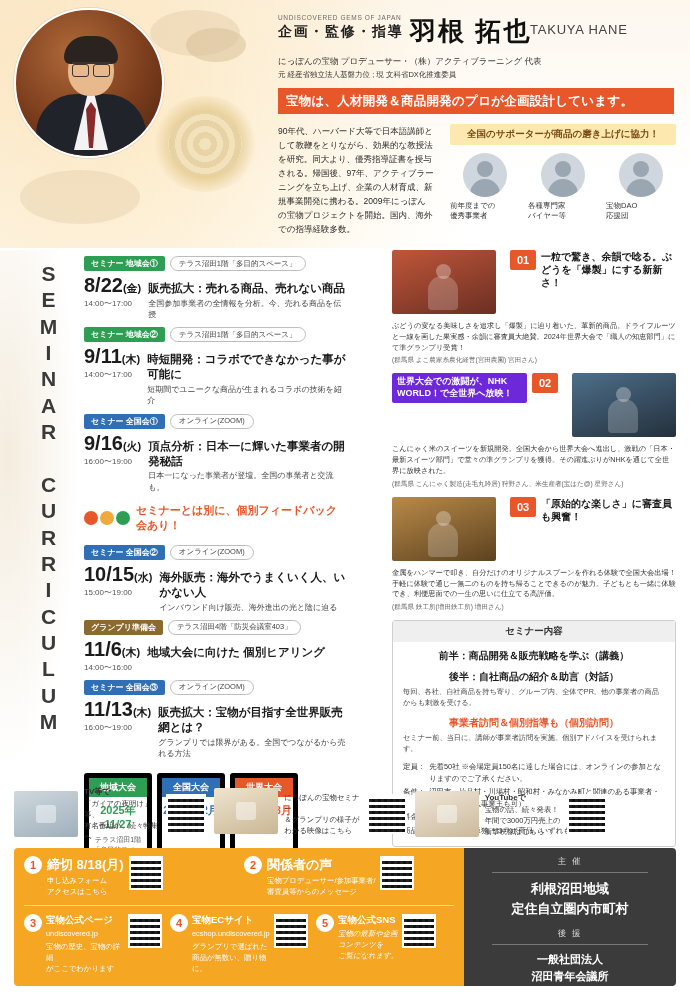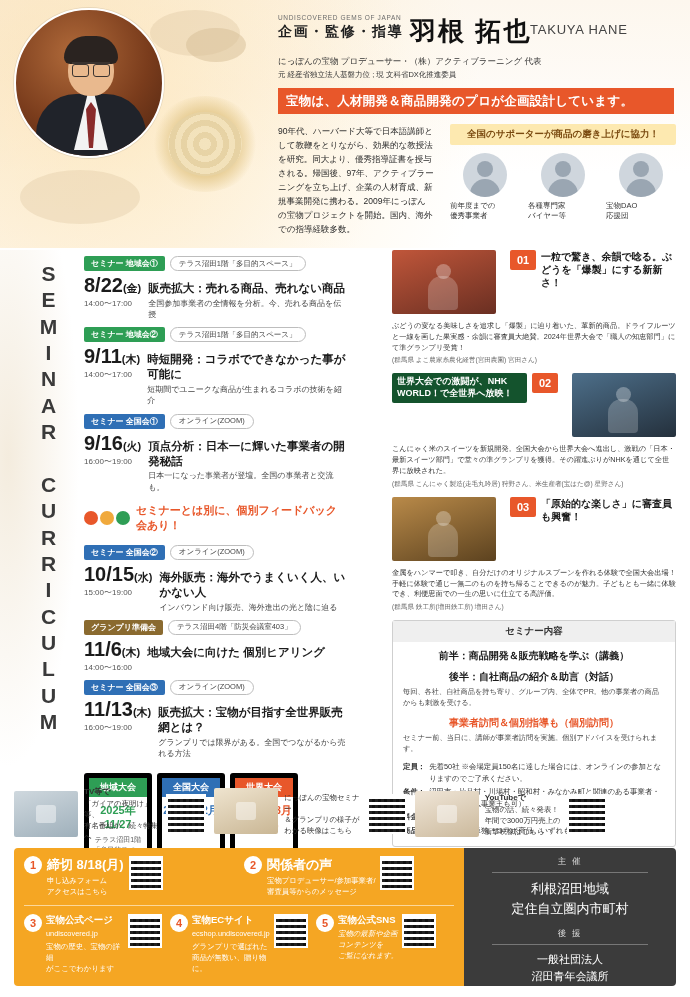--- a/index.html
+++ b/index.html
@@ -179,33 +179,33 @@
   .gp-photo .pfig{ position:absolute; left:36px; bottom:4px; width:30px; height:34px; border-radius:14px 14px 4px 4px; background:rgba(255,255,255,.22); }
   .gp-photo .pfig:before{ content:""; position:absolute; left:8px; top:-12px; width:15px;height:15px;border-radius:50%;background:rgba(255,255,255,.3); }
   .gp-right{ flex:1; }
   .gp-head { display:flex; align-items:flex-start; gap:5px; }
   .gp-num {
     width:26px;height:20px;flex:none; background:#e8572a; color:#fff; font-size:11px; font-weight:bold;
     display:flex;align-items:center;justify-content:center; border-radius:2px;
   }
   .gp-title { font-size:10px; font-weight:bold; color:#1b1b1b; line-height:1.3; }
   .gp-banner{
-    background:#14532d; color:#fff; font-size:9px; font-weight:bold; padding:3px 5px; line-height:1.3; border-radius:2px;
+    background:#6d28d9; color:#fff; font-size:9px; font-weight:bold; padding:3px 5px; line-height:1.3; border-radius:2px;
   }
   .gp-desc { font-size:7.2px; color:#333; line-height:1.5; margin-top:4px; }
   .gp-credit { font-size:6.6px; color:#666; margin-top:3px; }
 
   .content-box { border:1px solid #cfcfcf; border-radius:3px; margin-top:8px; padding:0 0 8px; }
   .content-title { background:#efefef; font-size:9.5px; font-weight:bold; text-align:center; padding:4px 8px; color:#333; }
   .content-line { text-align:center; font-size:10px; font-weight:bold; margin-top:7px; color:#1b1b1b; }
   .content-sub { font-size:7.2px; color:#444; line-height:1.5; padding:3px 10px 0; }
   .content-line.orange { color:#e8572a; }
   .info-list { padding:7px 10px 0; font-size:7.4px; color:#333; line-height:1.55; }
   .info-list .row { display:flex; gap:4px; margin-bottom:2px; }
-  .info-list .k { font-weight:bold; white-space:nowrap; }
+  .info-list .k { font-weight:normal; white-space:nowrap; }
 
   
   .media { position:absolute; left:14px; top:786px; width:593px; display:flex; gap:8px; }
   .media-item { flex:1; display:flex; gap:6px; align-items:center; }
   .media-thumb { width:64px; height:46px; border-radius:2px; background:#d7d2cc; position:relative; overflow:hidden; flex:none; }
   .media-thumb.tv{ background:linear-gradient(160deg,#cfd8de,#9fb0bb); }
   .media-thumb.sem{ background:linear-gradient(160deg,#efe4cf,#c9b694); }
   .media-thumb.yt{ background:linear-gradient(160deg,#f0e6d8,#cbb99c); }
   .media-thumb:after{ content:""; position:absolute; left:22px; top:14px; width:20px;height:18px;border-radius:3px;background:rgba(255,255,255,.45); }
   .media-txt { font-size:7.4px; line-height:1.5; color:#333; }
@@ -234,21 +234,21 @@
   .f-cell { flex:1; display:flex; gap:4px; align-items:flex-start; }
   .f-qr { width:34px;height:34px;flex:none;background:
       repeating-linear-gradient(0deg,#111 0 3px,#fff 3px 6px),
       repeating-linear-gradient(90deg,#111 0 3px,rgba(255,255,255,0) 3px 6px);
       background-blend-mode: screen; border:2px solid #fff;}
   .footer-right {
     flex:1; background:#3b3b3b; color:#fff; border-radius:0 4px 4px 0; padding:8px 10px; text-align:center;
   }
   .fr-label { font-size:8.5px; color:#ddd; letter-spacing:.2em; }
   .fr-line { height:1px; background:#777; margin:4px 18px 6px; }
-  .fr-main { font-size:13px; font-weight:normal; line-height:1.5; }
+  .fr-main { font-size:13px; font-weight:bold; line-height:1.5; }
   .fr-main.sm { font-size:11px; }
 </style>
 </head>
 <body>
 
 <div class="page">
 
   <div class="header">
     <div class="header-bg"></div>
     <div class="cloud c1"></div>

